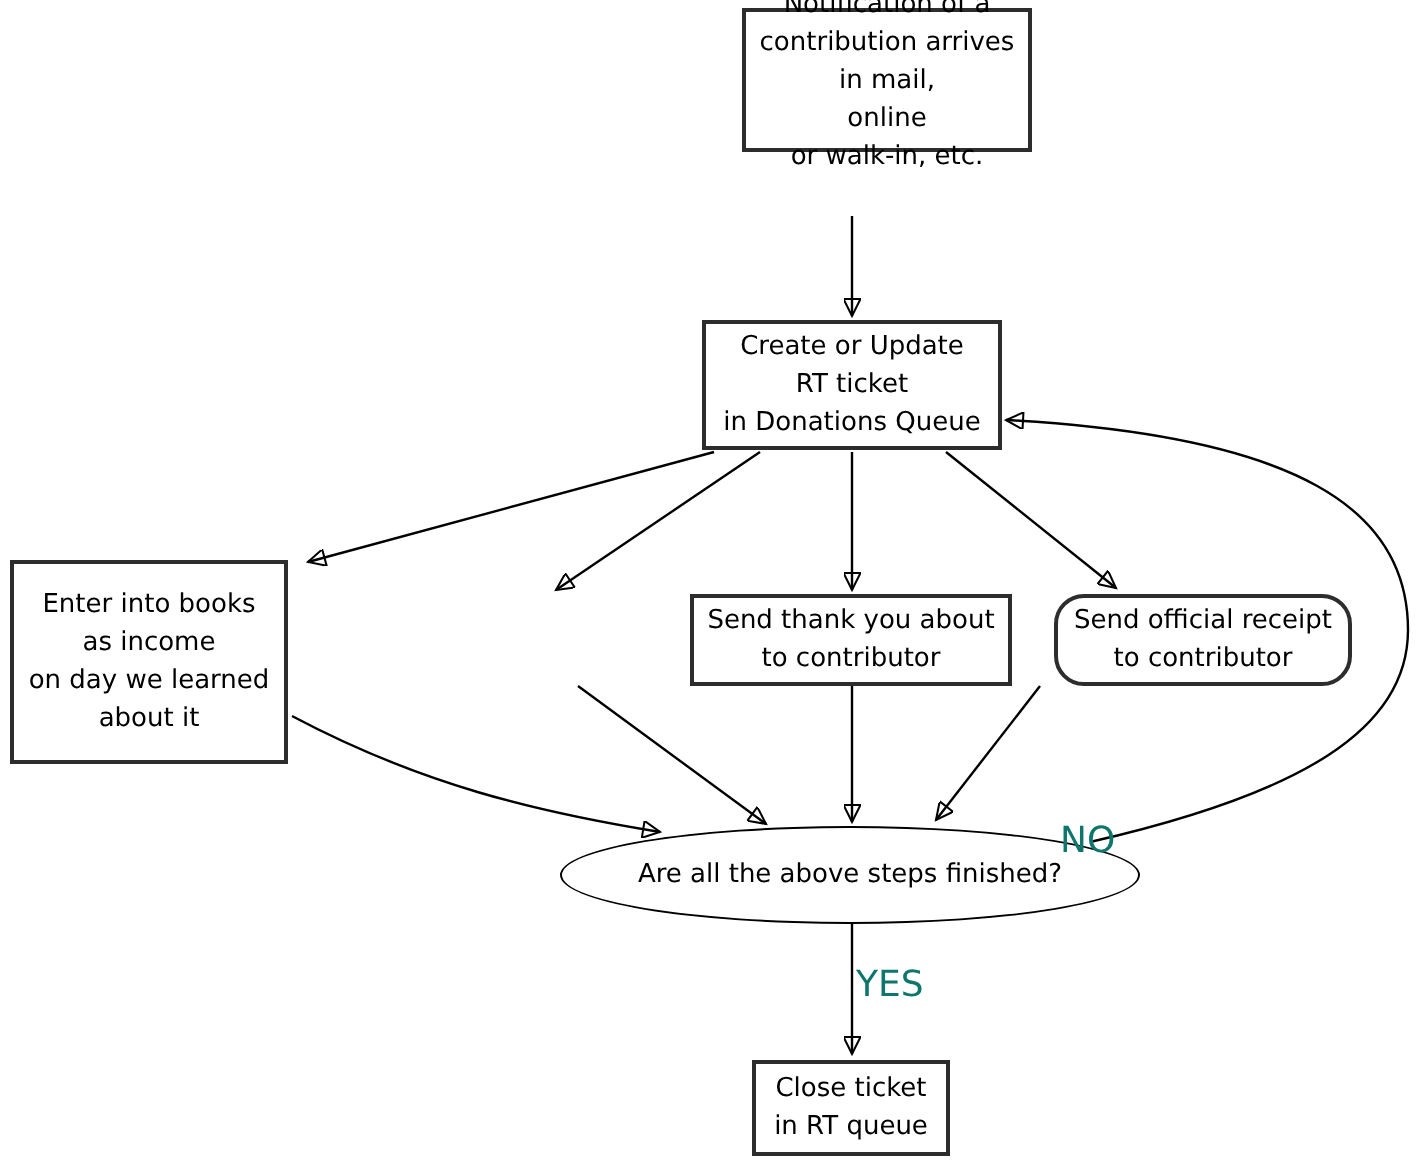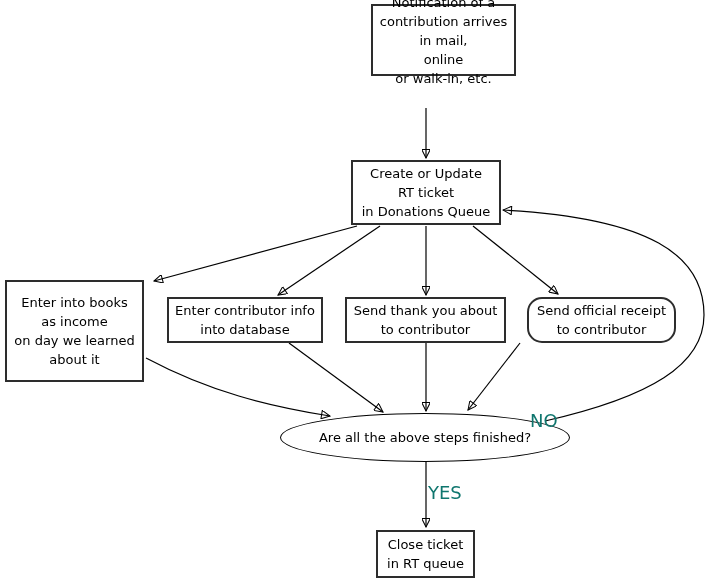--- a/index.html
+++ b/index.html
@@ -92,22 +92,20 @@
 
   <div class="node box" style="left:351px; top:160px; width:150px; height:65px;">Create or Update
 RT ticket
 in Donations Queue</div>
 
   <div class="node box" style="left:5px; top:280px; width:139px; height:102px;">Enter into books
 as income
 on day we learned
 about it</div>
 
-  <div class="node box" style="left:167px; top:297px; width:156px; height:46px;">Enter contributor info
-into database</div>
 
   <div class="node box" style="left:345px; top:297px; width:161px; height:46px;">Send thank you about
 to contributor</div>
 
   <div class="node box" style="left:527px; top:297px; width:149px; height:46px;border-radius:15px;">Send official receipt
 to contributor</div>
 
   <div class="node ellipse" style="left:280px; top:413px; width:290px; height:49px;">Are all the above steps finished?</div>
 
   <div class="node box" style="left:376px; top:530px; width:99px; height:48px;">Close ticket

